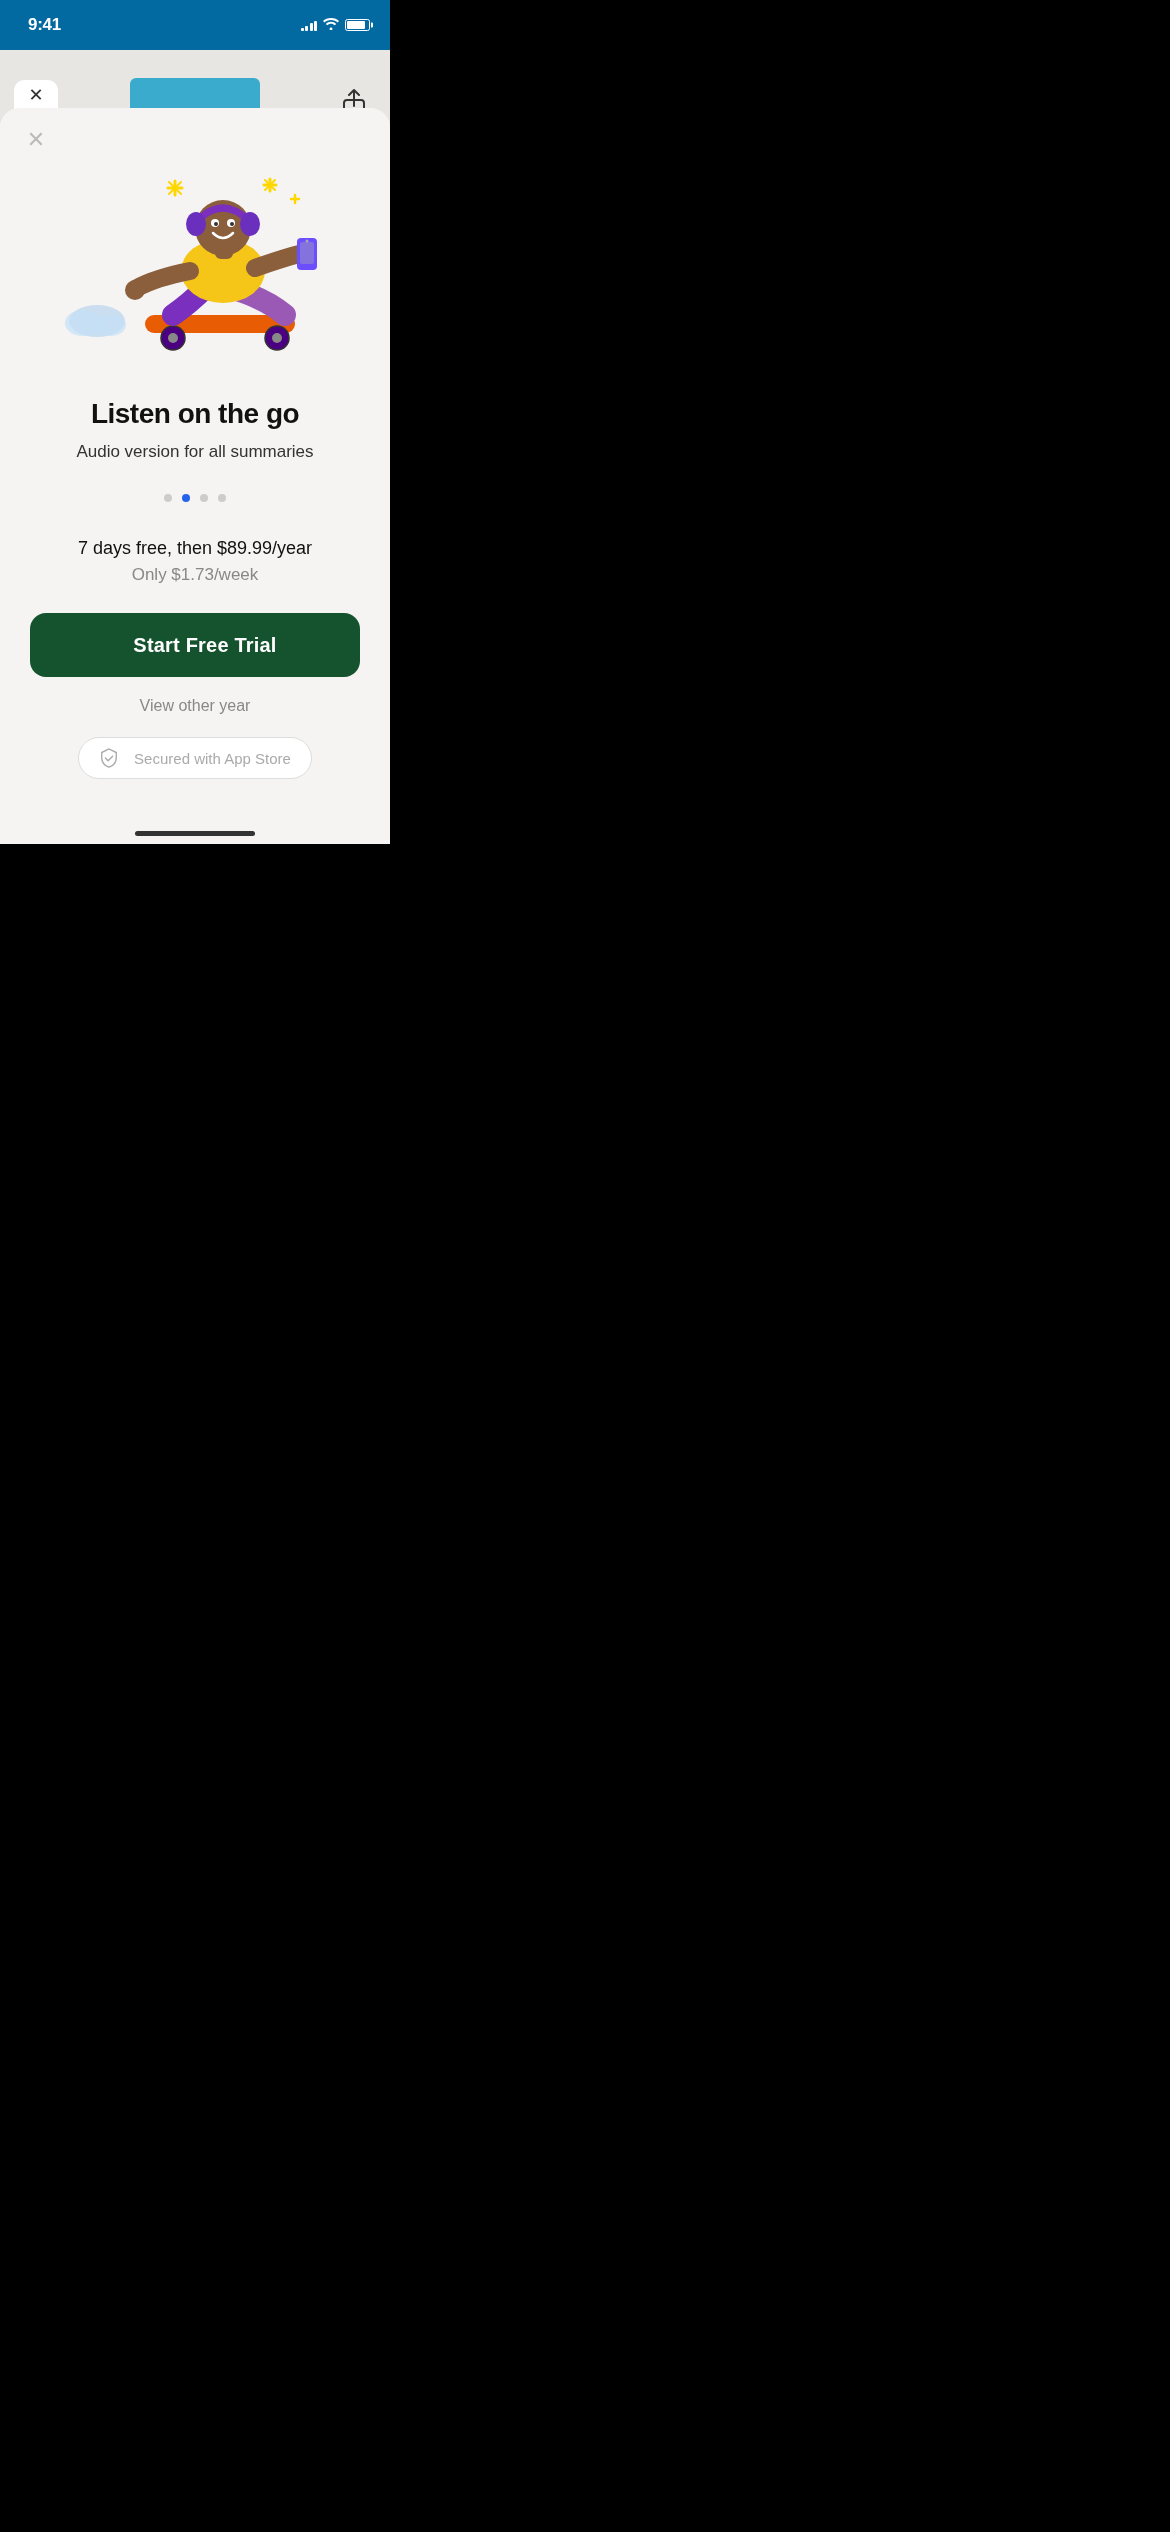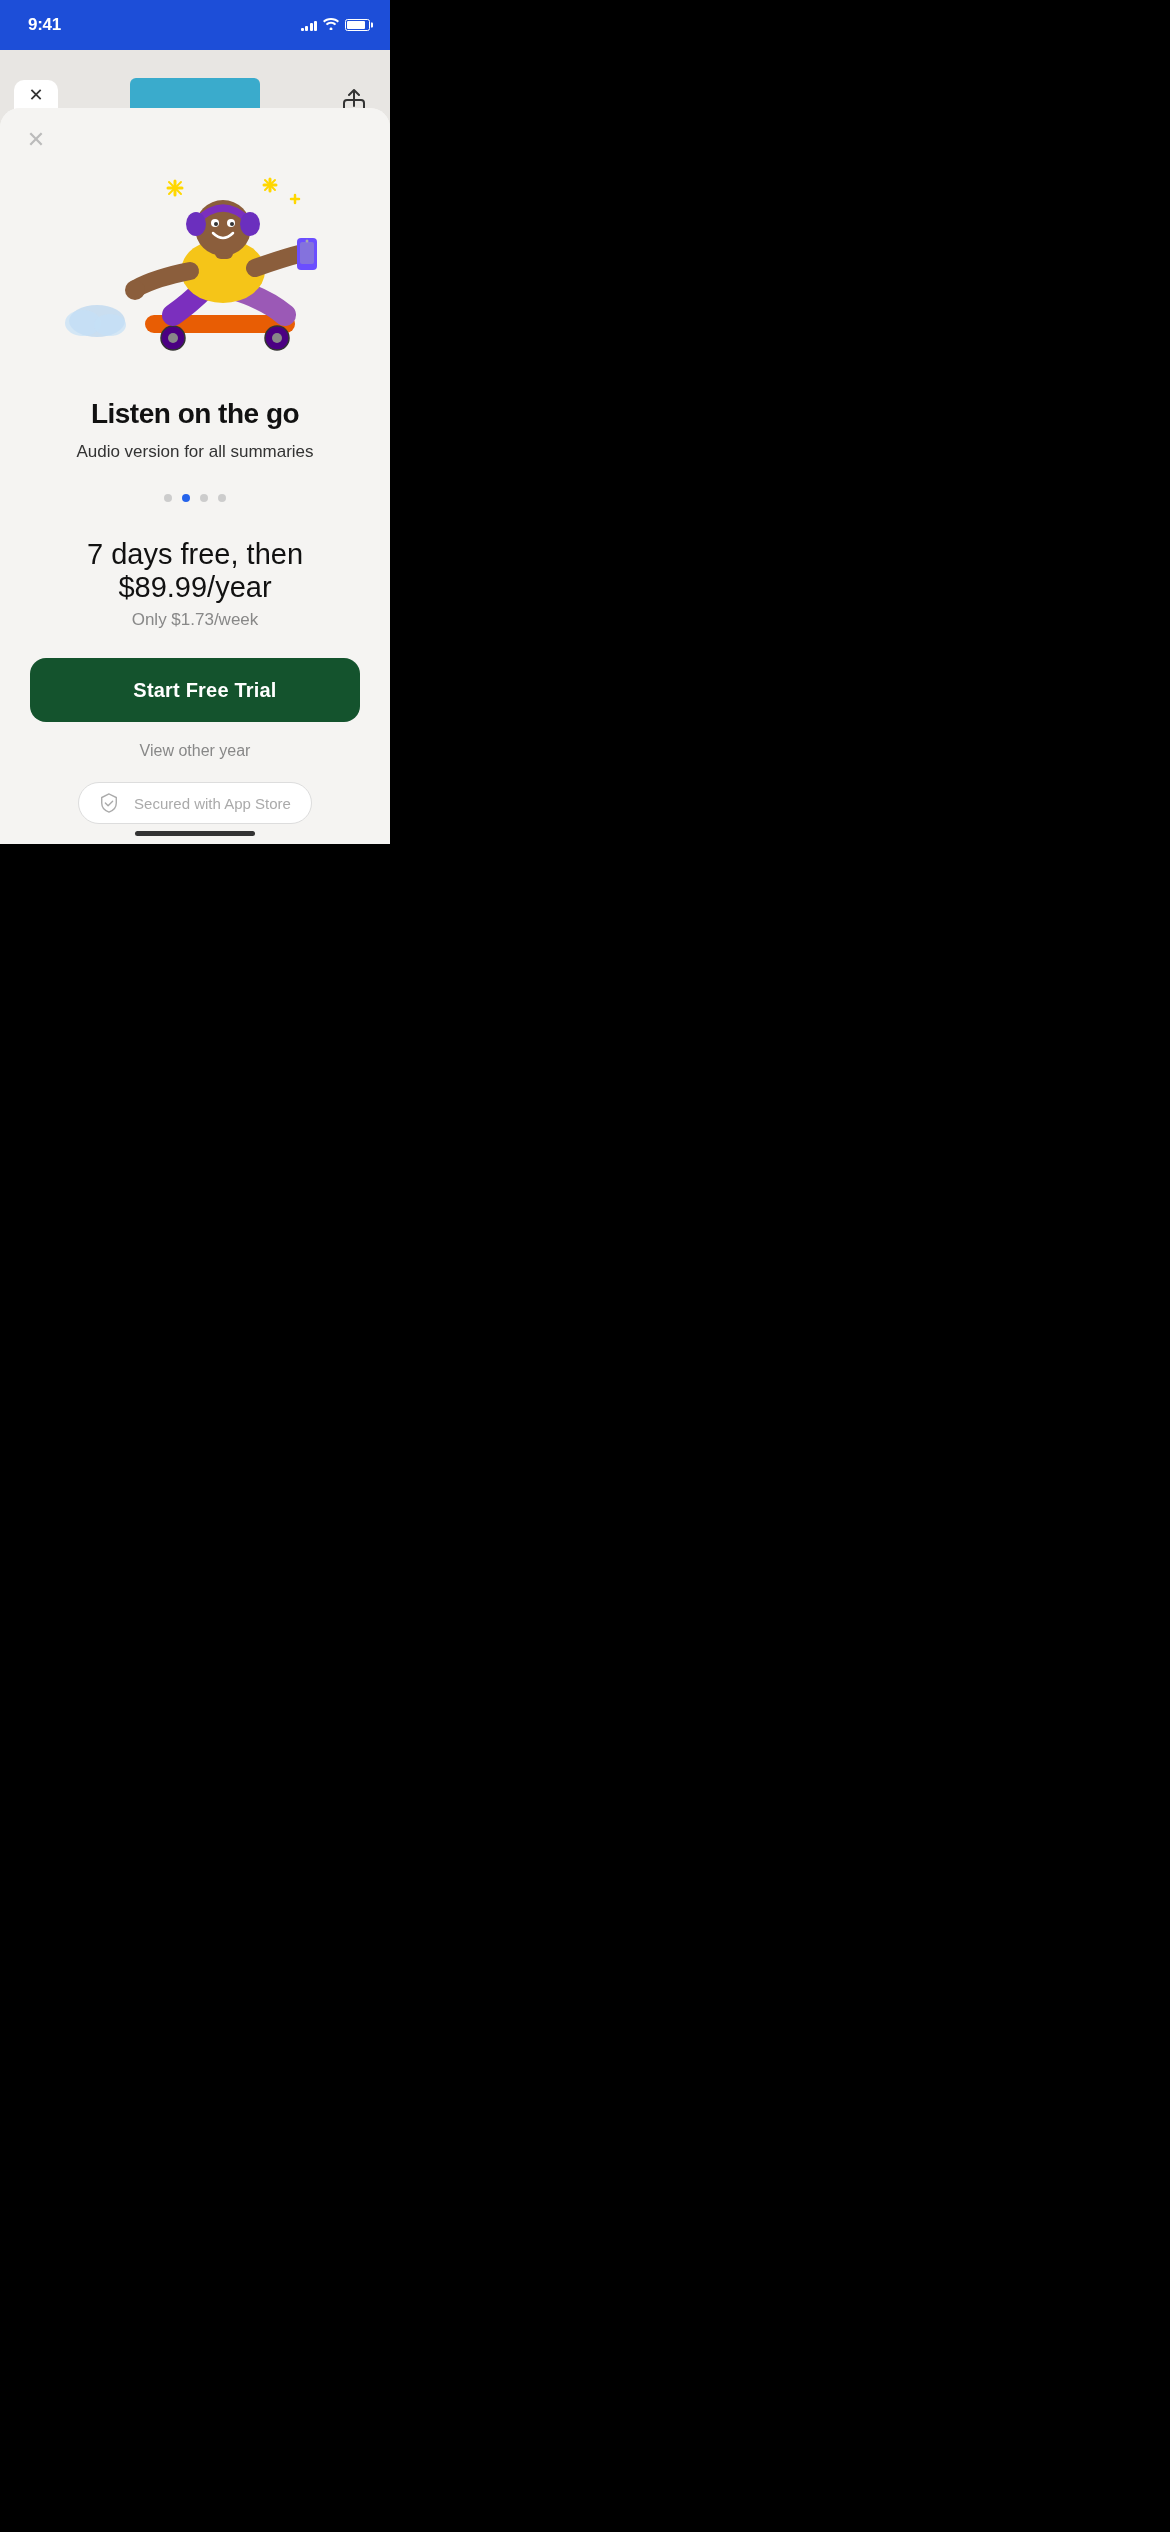--- a/index.html
+++ b/index.html
@@ -10,21 +10,21 @@
       height: 844px;
       background: #000;
       font-family: -apple-system, BlinkMacSystemFont, 'Helvetica Neue', Arial, sans-serif;
       overflow: hidden;
       position: relative;
     }
 
     
     .status-bar {
       height: 50px;
-      background: #1d4ed8;
+      background: #0369a1;
       display: flex;
       align-items: center;
       justify-content: space-between;
       padding: 0 20px 0 28px;
       color: #fff;
       position: relative;
       z-index: 100;
     }
 
     .status-time {
@@ -260,21 +260,21 @@
       background: #2563eb;
     }
 
     
     .pricing-area {
       text-align: center;
       margin-bottom: 28px;
     }
 
     .price-main {
-      font-size: 29px;
+      font-size: 18px;
       font-weight: 500;
       color: #111;
       margin-bottom: 6px;
     }
 
     .price-sub {
       font-size: 17px;
       color: #888;
       font-weight: 400;
     }

